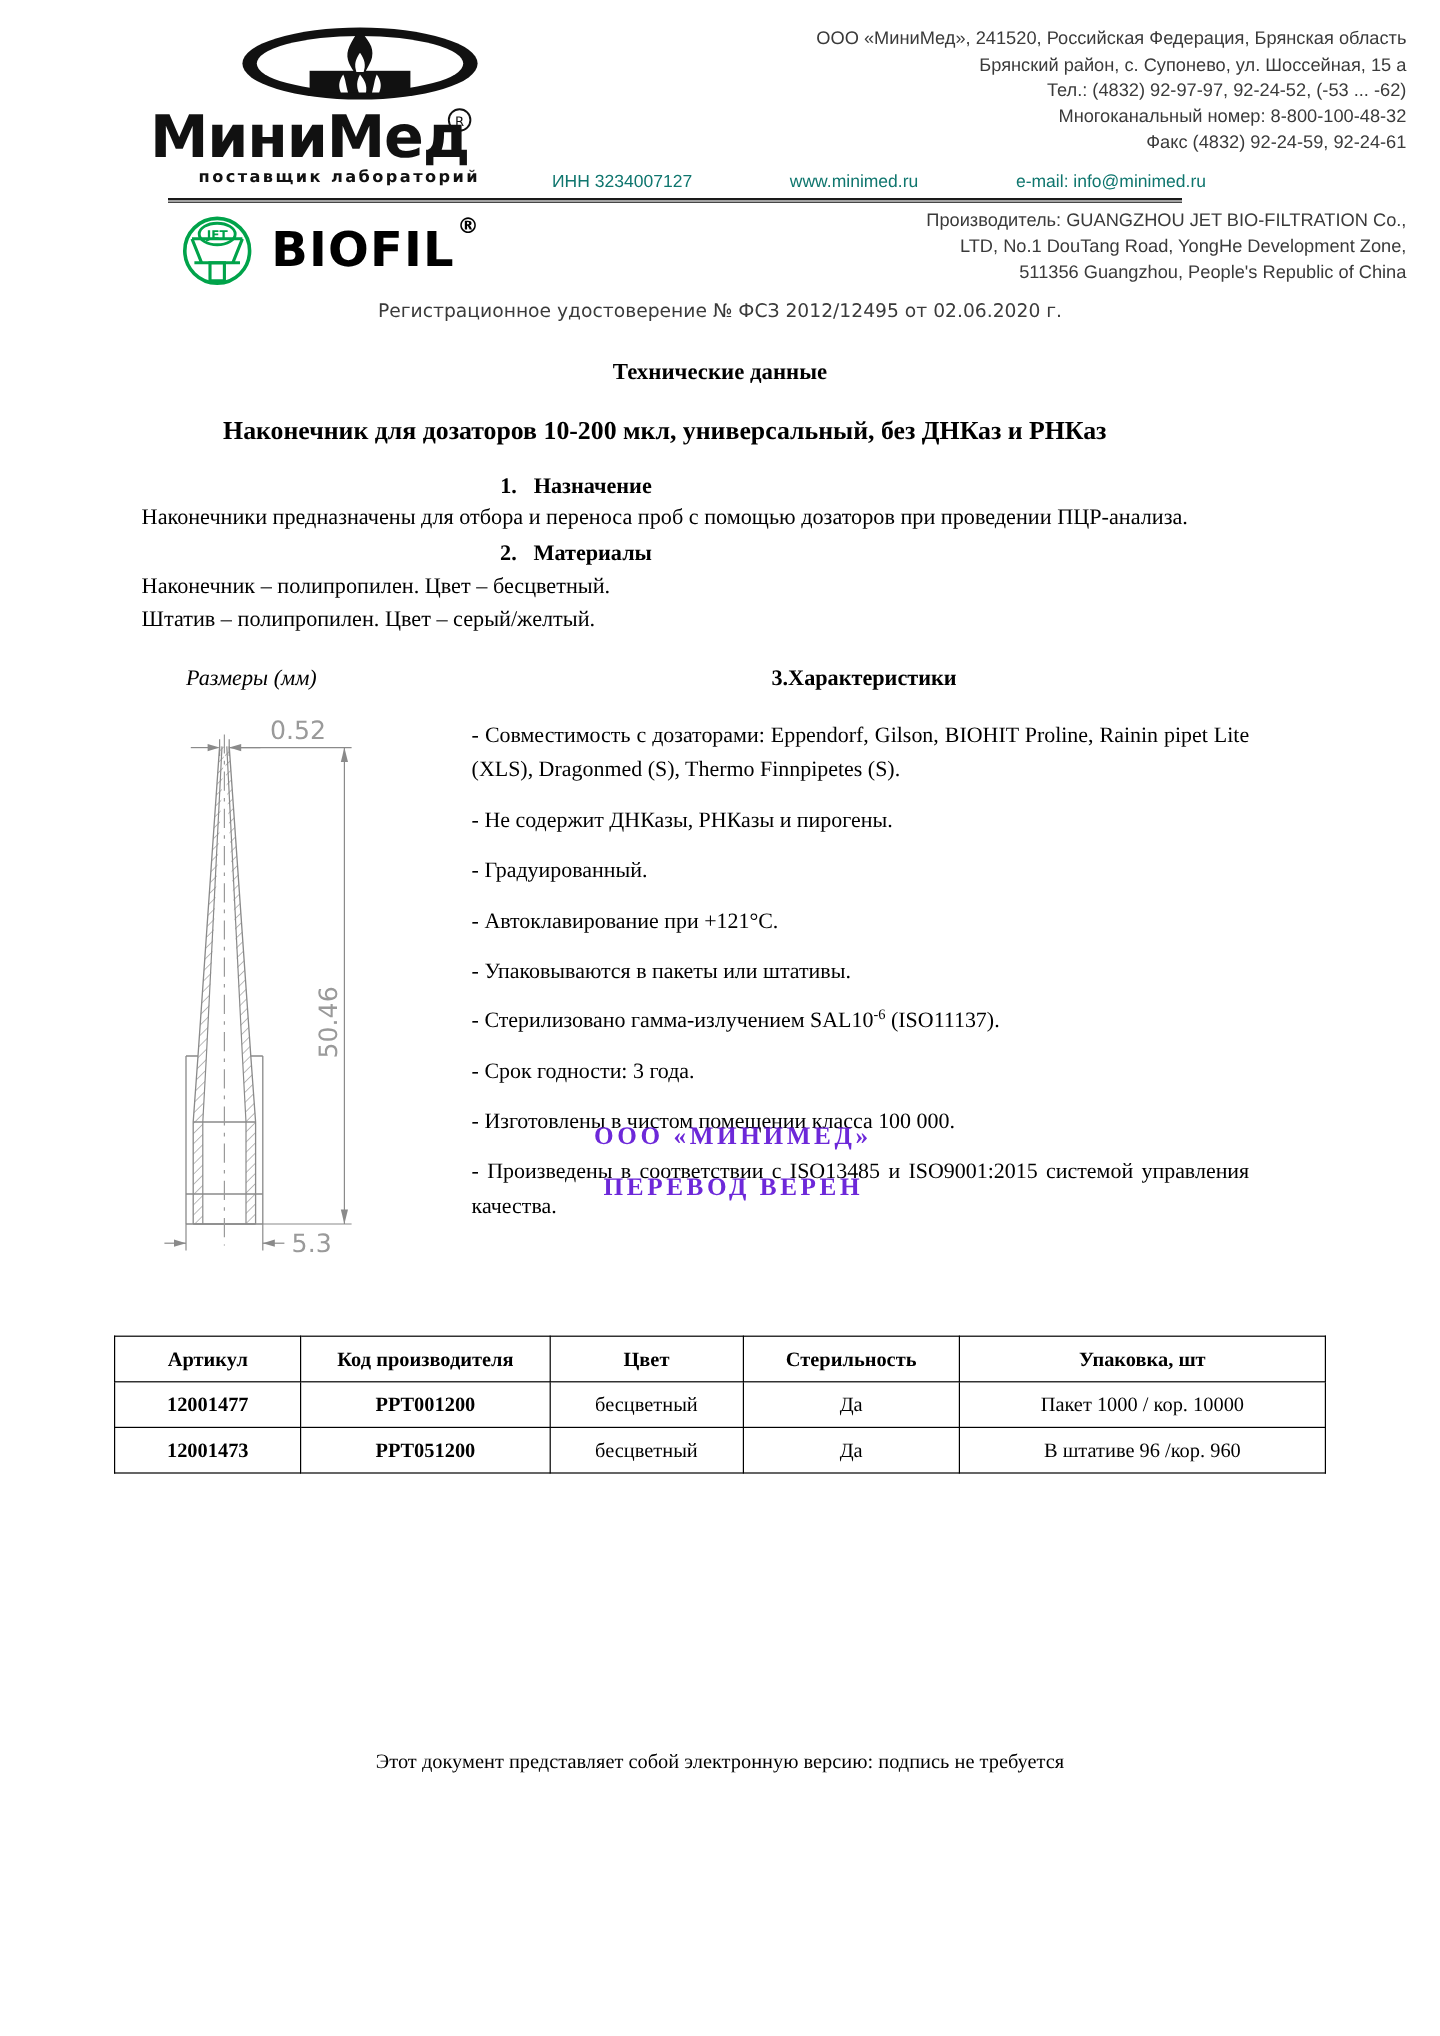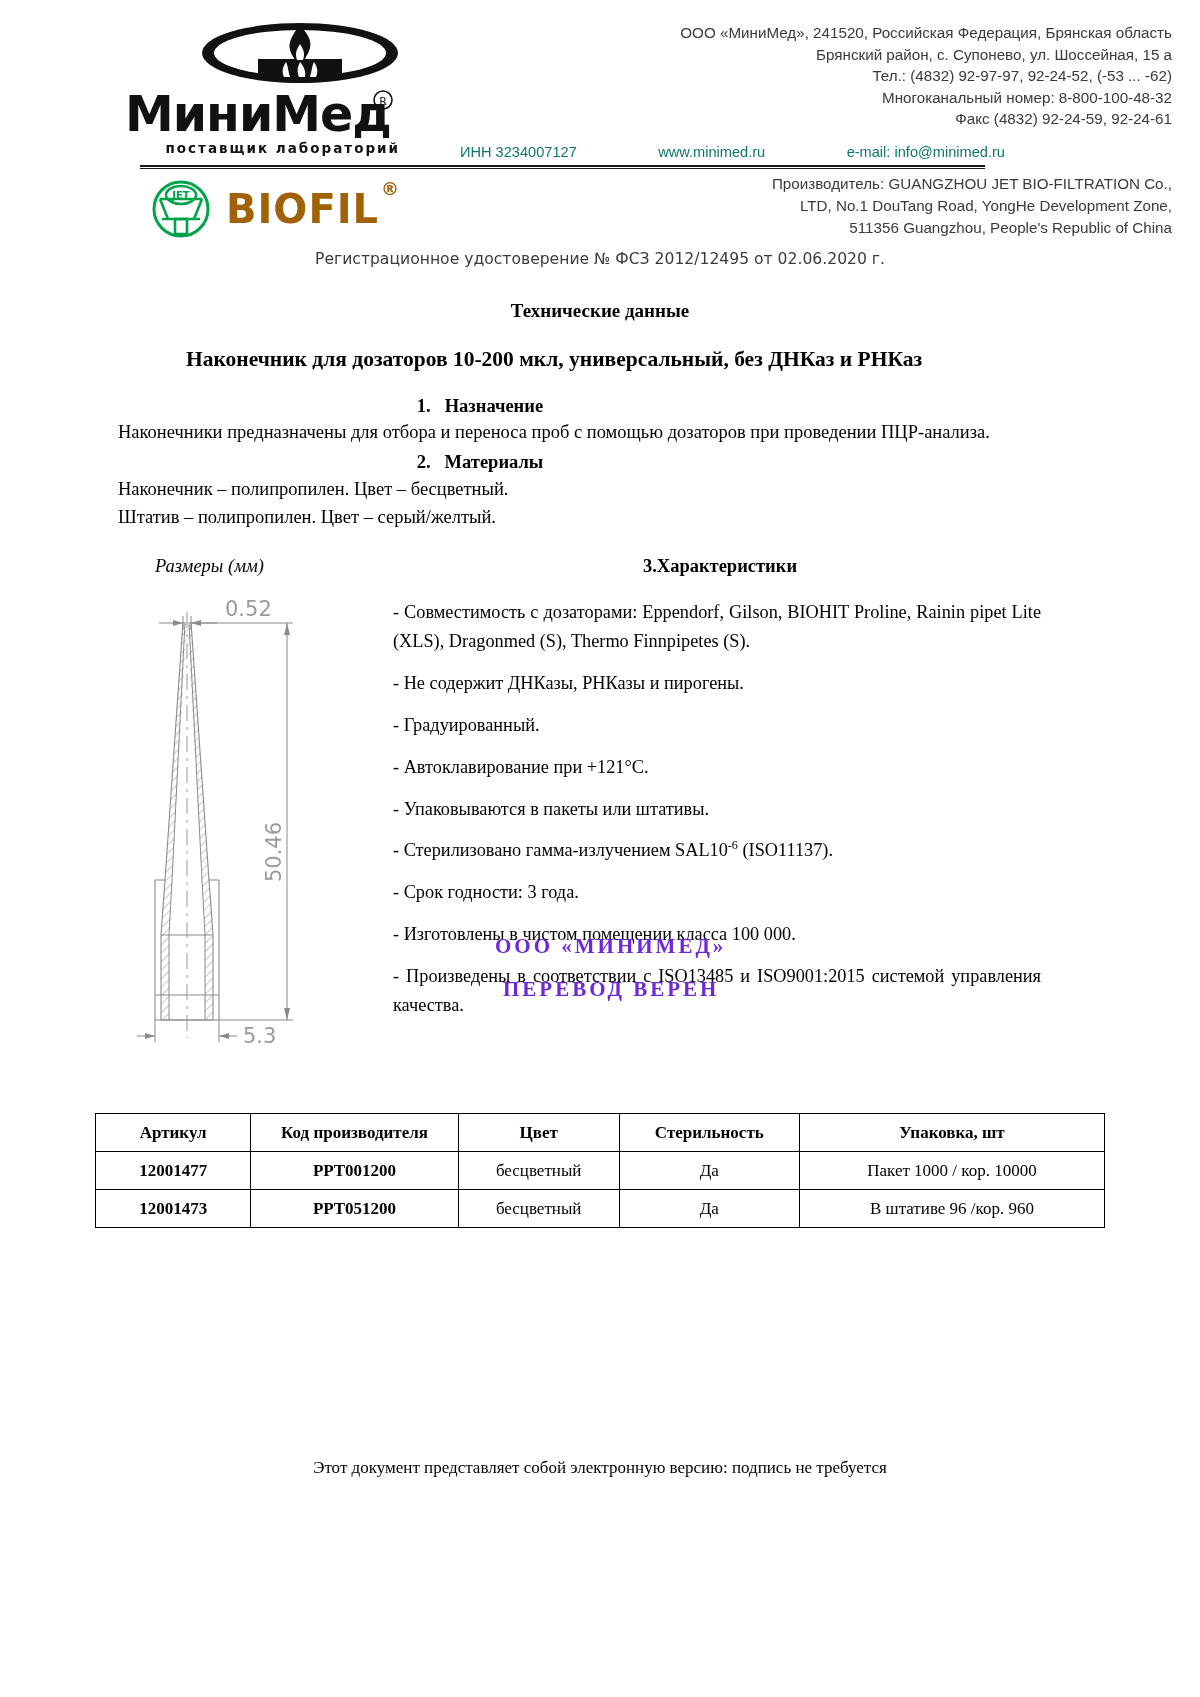--- a/index.html
+++ b/index.html
@@ -323,21 +323,21 @@
     <div class="lh-row2">
       <div class="biofil-block">
         <svg width="62" height="58" viewBox="0 0 62 58" xmlns="http://www.w3.org/2000/svg">
           <circle cx="31" cy="29" r="27" fill="none" stroke="#00A34A" stroke-width="3"></circle>
           <path d="M10 19 H52 M12 39 H50" stroke="#00A34A" stroke-width="2.6" fill="none"></path>
           <path d="M10 19 L18 39 M52 19 L44 39" stroke="#00A34A" stroke-width="2.6" fill="none"></path>
           <rect x="25" y="39" width="12" height="15" fill="none" stroke="#00A34A" stroke-width="2.6"></rect>
           <ellipse cx="31" cy="15" rx="15" ry="9" fill="none" stroke="#00A34A" stroke-width="2.4"></ellipse>
           <text x="31" y="19" font-family="DejaVu Sans, sans-serif" font-size="10" font-weight="bold" fill="#00A34A" text-anchor="middle">JET</text>
         </svg>
-        <div class="biofil-word" style="color: #a16207;">
+        <div class="biofil-word" style="color: #000000;">
           <span>BIOFIL</span><span class="biofil-reg">®</span>
         </div>
       </div>
       <div class="maker-block">
         <div>Производитель: GUANGZHOU JET BIO-FILTRATION Co.,</div>
         <div>LTD, No.1 DouTang Road, YongHe Development Zone,</div>
         <div>511356 Guangzhou, People's Republic of China</div>
       </div>
     </div>
 

